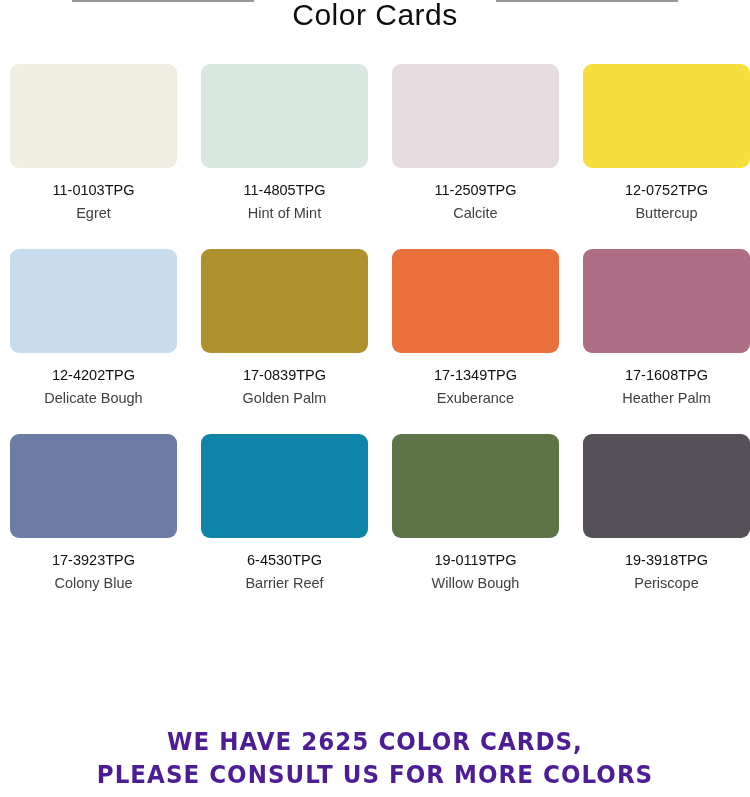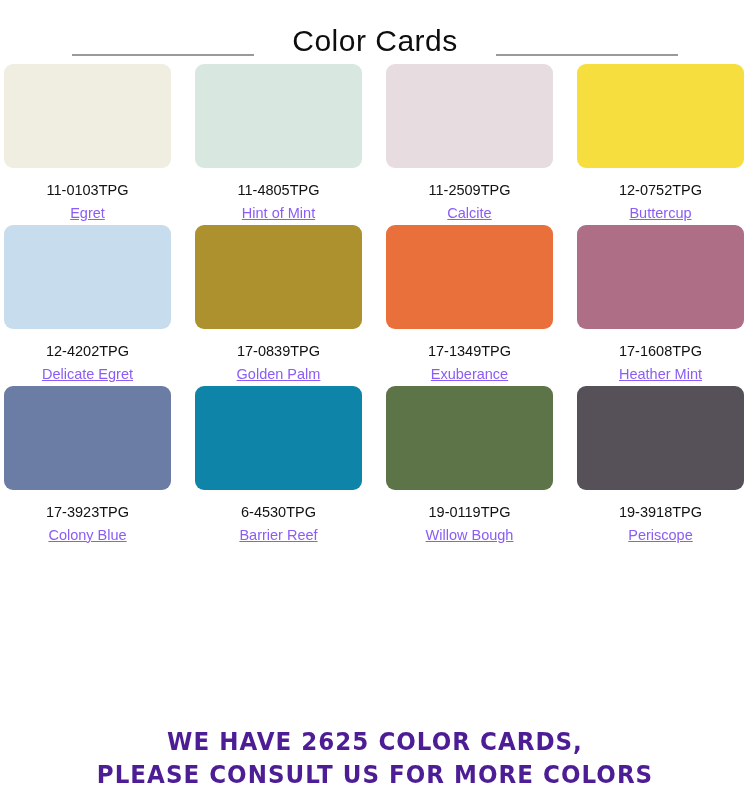--- a/index.html
+++ b/index.html
@@ -24,21 +24,21 @@
   }
 
   
   .header {
     position: absolute;
     top: 0;
     left: 0;
     width: 750px;
     height: 56px;
     display: flex;
-    align-items: flex-end;
+    align-items: flex-start;
     justify-content: center;
   }
 
   .header-rule {
     height: 2px;
     background: #9a9a9a;
     flex: 0 0 182px;
   }
 
   .header-rule.left  { margin-right: 0; }
@@ -52,26 +52,27 @@
     color: #0d0d0d;
     padding: 0 38px;
     white-space: nowrap;
     line-height: 1;
   }
 
   
   .grid {
     position: absolute;
     top: 64px;
-    left: 4px;
+    left: 10px;
     width: 740px;
     display: grid;
     grid-template-columns: repeat(4, 167px);
     column-gap: 24px;
     row-gap: 0;
+    gap: 24px;
   }
 
   .card {
     width: 167px;
     height: 161px;
     display: flex;
     flex-direction: column;
     align-items: center;
   }
 
@@ -88,24 +89,23 @@
     line-height: 1.1;
     color: #111111;
     text-align: center;
     white-space: nowrap;
   }
 
   .card-name {
     margin-top: 7px;
     font-size: 14.5px;
     line-height: 1.1;
-    color: #8b5cf6;
+    color: #404040;
     text-align: center;
     white-space: nowrap;
-    text-decoration: underline;
   }
 
   
   .footer {
     position: absolute;
     left: 0;
     bottom: 6px;
     width: 750px;
     text-align: center;
     color: #4c1d95;
@@ -158,40 +158,40 @@
       <div class="swatch" style="background-color: rgb(247, 222, 63);"></div>
       <div class="card-code">12-0752TPG</div>
       <div class="card-name">Buttercup</div>
     </div>
 
 
 
     <div class="card">
       <div class="swatch" style="background-color: rgb(199, 221, 237);"></div>
       <div class="card-code">12-4202TPG</div>
-      <div class="card-name">Delicate Egret</div>
+      <div class="card-name">Delicate Bough</div>
     </div>
 
 
     <div class="card">
       <div class="swatch" style="background-color: rgb(174, 145, 47);"></div>
       <div class="card-code">17-0839TPG</div>
       <div class="card-name">Golden Palm</div>
     </div>
 
     <div class="card">
       <div class="swatch" style="background-color: rgb(233, 112, 58);"></div>
       <div class="card-code">17-1349TPG</div>
       <div class="card-name">Exuberance</div>
     </div>
 
     <div class="card">
       <div class="swatch" style="background-color: rgb(173, 110, 134);"></div>
       <div class="card-code">17-1608TPG</div>
-      <div class="card-name">Heather Mint</div>
+      <div class="card-name">Heather Palm</div>
     </div>
 
     <div class="card">
       <div class="swatch" style="background-color: rgb(107, 125, 164);"></div>
       <div class="card-code">17-3923TPG</div>
       <div class="card-name">Colony Blue</div>
     </div>
 
     <div class="card">
       <div class="swatch" style="background-color: rgb(14, 133, 168);"></div>

